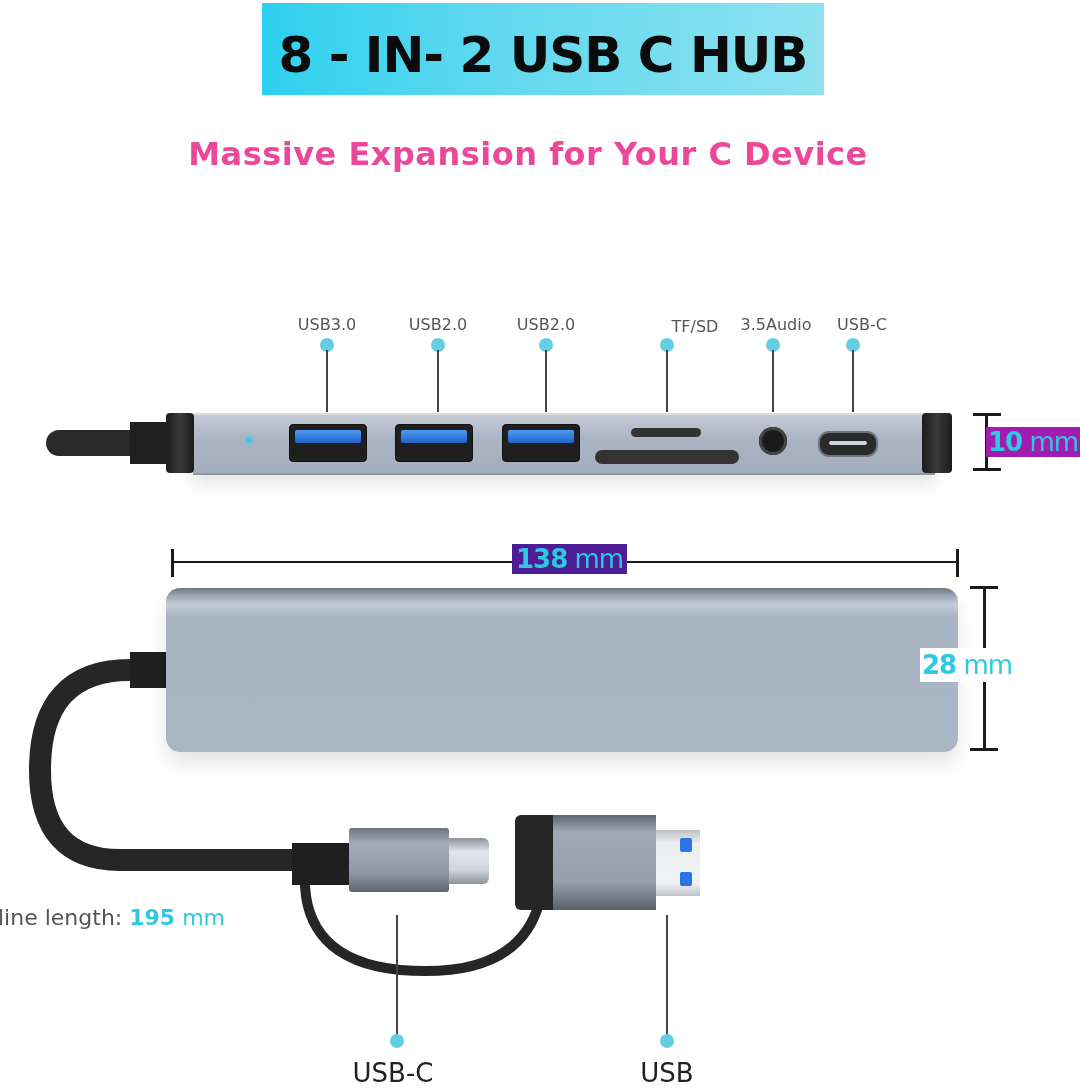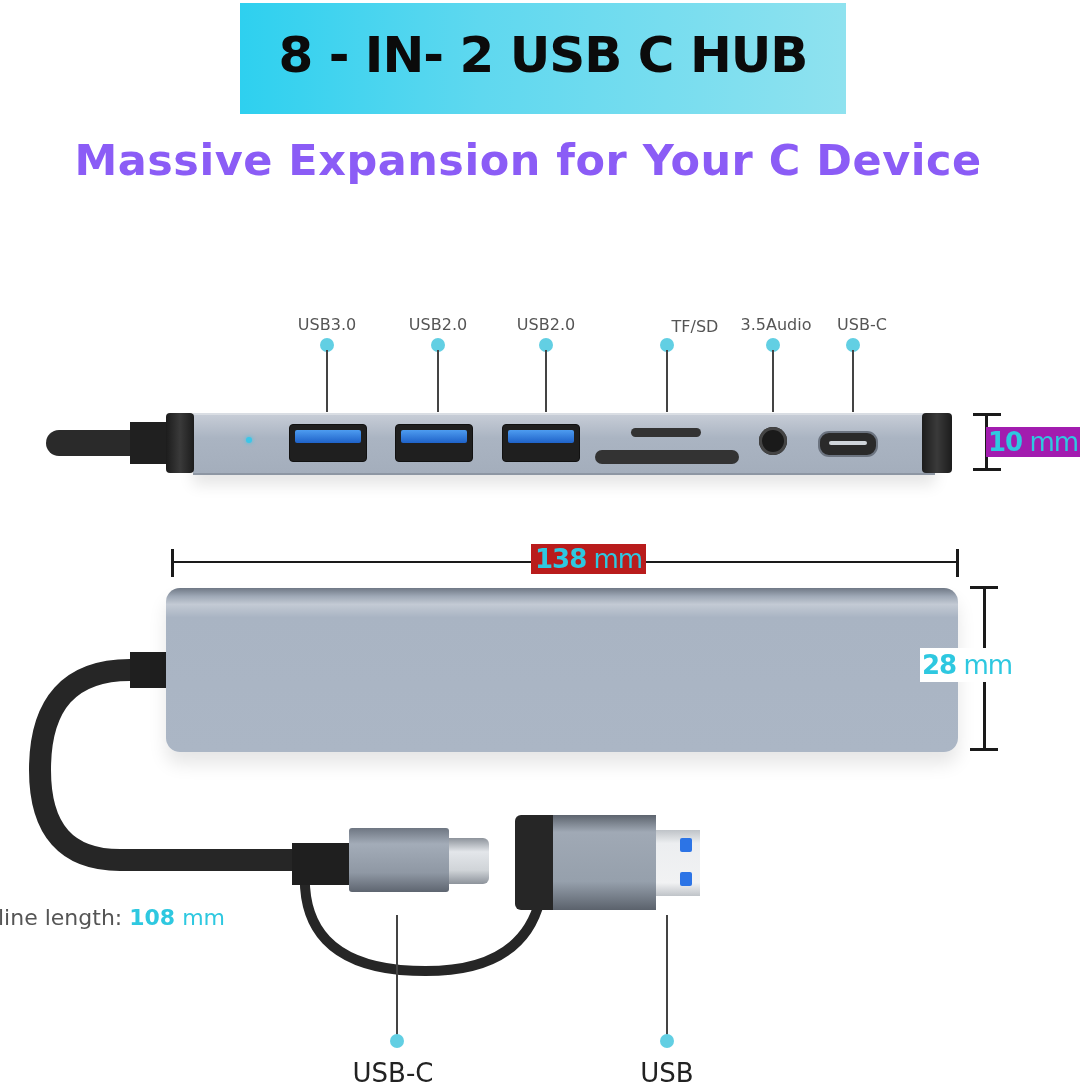--- a/index.html
+++ b/index.html
@@ -1,32 +1,31 @@
 <!DOCTYPE html>
 <html><head>
   <meta charset="utf-8">
   <style>
     html, body { margin: 0; padding: 0; background: #ffffff; }
     body { width: 1080px; height: 1089px; position: relative; overflow: hidden;
            font-family: "Liberation Sans", "DejaVu Sans", sans-serif; }
 
     .title-banner {
-      position: absolute; left: 240px; top: 3px; width: 562px; height: 111px;
+      position: absolute; left: 262px; top: 3px; width: 562px; height: 92px;
       background: linear-gradient(90deg, #2ed0ef 0%, #5fd8ef 40%, #8fe2ef 100%);
-      padding-left: 44px;
     }
     .title-text {
       position: absolute; left: 0; right: 0; top: 24px; text-align: center;
       font-family: "DejaVu Sans", sans-serif; font-weight: bold; font-size: 50px;
       letter-spacing: -1px; color: #0b0b0b; line-height: 56px;
     }
     .subtitle {
       position: absolute; left: 0; width: 1056px; top: 135px; text-align: center;
-      font-family: "DejaVu Sans", sans-serif; font-weight: bold; font-size: 43px;
-      color: #8b5cf6; letter-spacing: 0.5px;
+      font-family: "DejaVu Sans", sans-serif; font-weight: bold; font-size: 32px;
+      color: #ec4899; letter-spacing: 0.5px;
     }
 
     
     .port-label {
       position: absolute; top: 315px; font-size: 16px; color: #555;
       transform: translateX(-50%); white-space: nowrap;
       font-family: "DejaVu Sans", sans-serif;
     }
     .dot { position: absolute; width: 14px; height: 14px; border-radius: 50%;
            background: #62cfe3; transform: translate(-50%, -50%); }
@@ -148,21 +147,21 @@
   <div class="dim-text" style="left:986px; top:427px; background:#a21caf; padding:0 2px">
     <b>10</b>
     <span>mm</span>
   </div>
 </div>
 
 <div>
   <div class="dim-bar" style="left:171px; top:549px; width:3px; height:28px"></div>
   <div class="dim-bar" style="left:956px; top:549px; width:3px; height:28px"></div>
   <div class="dim-bar" style="left:171px; top:561px; width:788px; height:2px"></div>
-  <div class="dim-text" style="left:531px; top:544px; background:#b91c1c; padding:0 4px">
+  <div class="dim-text" style="left:512px; top:544px; background:#4c1d95; padding:0 4px">
     <b>138</b>
     <span>mm</span>
   </div>
 </div>
 
 <svg class="cables" width="1080" height="1089">
   <path d="M 170 670 L 130 670 Q 40 670 40 770 Q 40 860 120 860 L 300 860" stroke="#262626" stroke-width="22" fill="none" stroke-linecap="round"></path>
   <path d="M 305 870 Q 300 960 400 970 Q 520 980 540 900 L 540 905" stroke="#262626" stroke-width="10" fill="none"></path>
   <rect x="130" y="652" width="38" height="36" fill="#1f1f1f"></rect>
   <rect x="292" y="843" width="60" height="42" fill="#1f1f1f"></rect>
@@ -183,21 +182,21 @@
 <div class="typec-body"></div>
 <div class="typec-plug"></div>
 <div class="usbA-sleeve"></div>
 <div class="usbA-body"></div>
 <div class="usbA-plug"></div>
 <div class="pin" style="top:838px"></div>
 <div class="pin" style="top:872px"></div>
 
 <div class="label-line" style="left:-2px; top:905px">
   <span>line length:</span>
-  <b style="color:#2ec8e0">108</b>
+  <b style="color:#2ec8e0">195</b>
   <span style="color:#2ec8e0">mm</span>
 </div>
 
 <div class="vline" style="left:397px; top:915px; height:125px"></div>
 <div class="vline" style="left:667px; top:915px; height:125px"></div>
 <div class="dot" style="left:397px; top:1041px"></div>
 <div class="dot" style="left:667px; top:1041px"></div>
 <div class="bottom-label" style="left:393px">USB-C</div>
 <div class="bottom-label" style="left:667px">USB</div>
 

